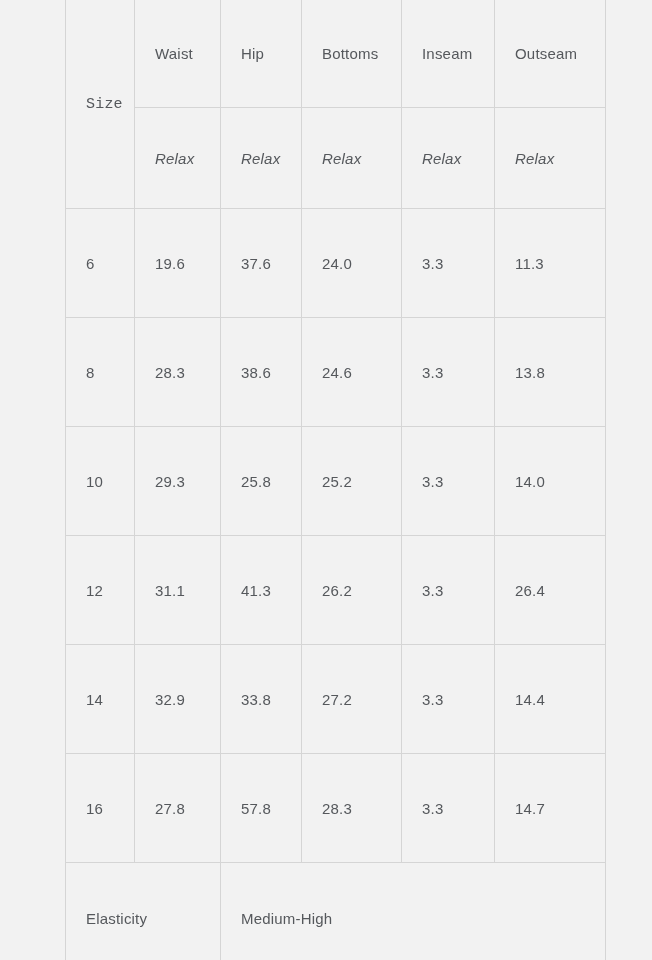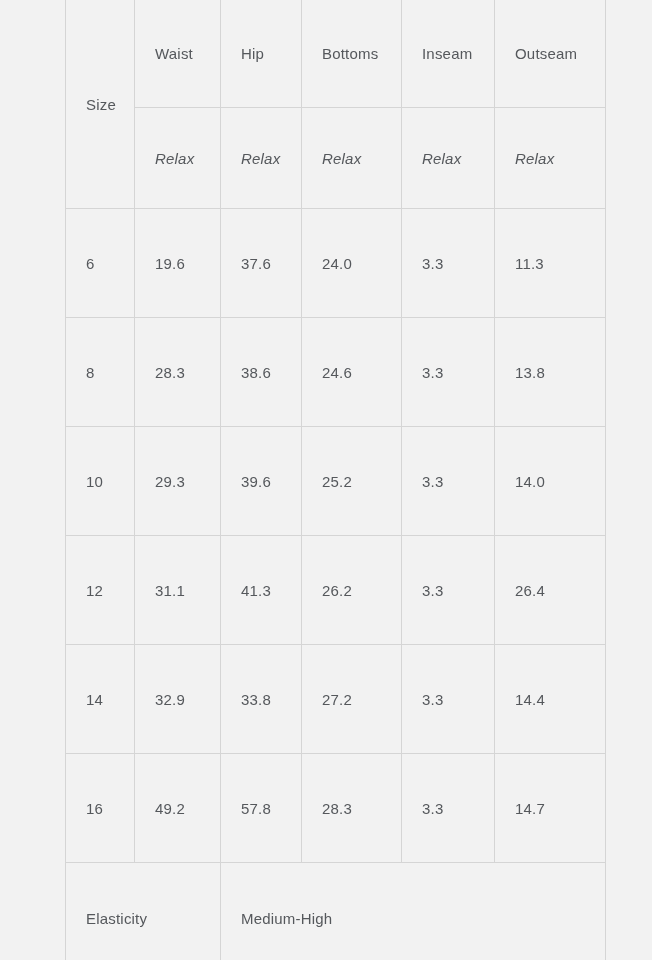--- a/index.html
+++ b/index.html
@@ -49,21 +49,21 @@
     background: #f2f2f2;
     white-space: nowrap;
     overflow: hidden;
   }
 
   
   .row-head-metric th { height: 107px; }
   .row-head-fit th    { height: 100px; font-style: italic; }
 
   
-  .cell-size { vertical-align: middle; }
+  .cell-size { vertical-align: middle; font-family: Liberation Mono, monospace; }
 
   
   .row-data td { height: 108px; }
 
   
   .row-elasticity td { height: 110px; }
 
   
   .size-chart { margin-top: -1px; }
 </style>
@@ -111,21 +111,21 @@
       <td>8</td>
       <td>28.3</td>
       <td>38.6</td>
       <td>24.6</td>
       <td>3.3</td>
       <td>13.8</td>
     </tr>
     <tr class="row-data">
       <td>10</td>
       <td>29.3</td>
-      <td>39.6</td>
+      <td>25.8</td>
       <td>25.2</td>
       <td>3.3</td>
       <td>14.0</td>
     </tr>
     <tr class="row-data">
       <td>12</td>
       <td>31.1</td>
       <td>41.3</td>
       <td>26.2</td>
       <td>3.3</td>
@@ -134,21 +134,21 @@
     <tr class="row-data">
       <td>14</td>
       <td>32.9</td>
       <td>33.8</td>
       <td>27.2</td>
       <td>3.3</td>
       <td>14.4</td>
     </tr>
     <tr class="row-data">
       <td>16</td>
-      <td>49.2</td>
+      <td>27.8</td>
       <td>57.8</td>
       <td>28.3</td>
       <td>3.3</td>
       <td>14.7</td>
     </tr>
 
     <tr class="row-elasticity">
       <td colspan="2">Elasticity</td>
       <td colspan="4">Medium-High</td>
     </tr>

